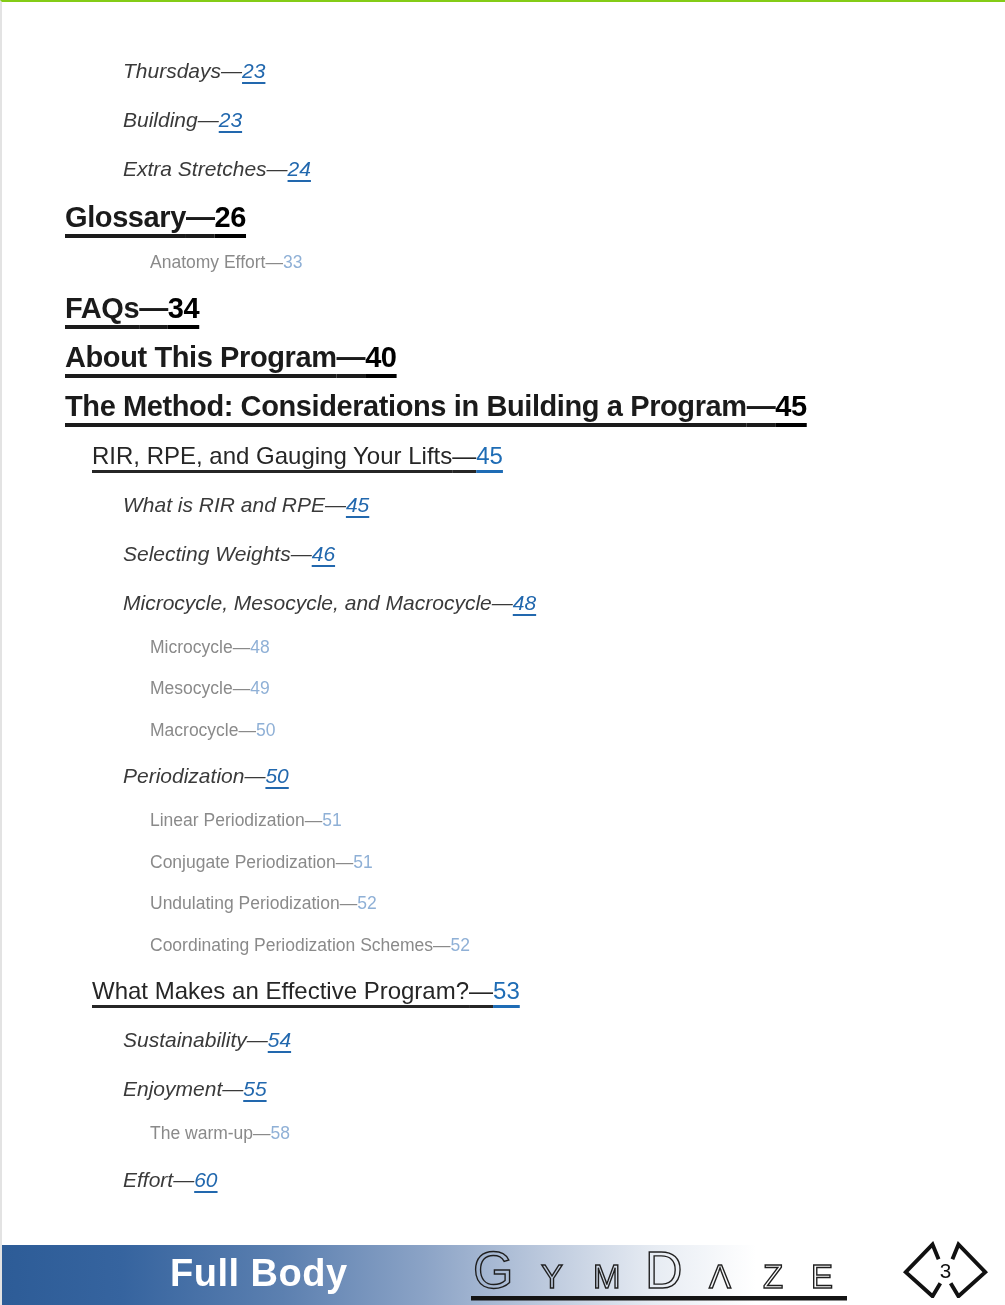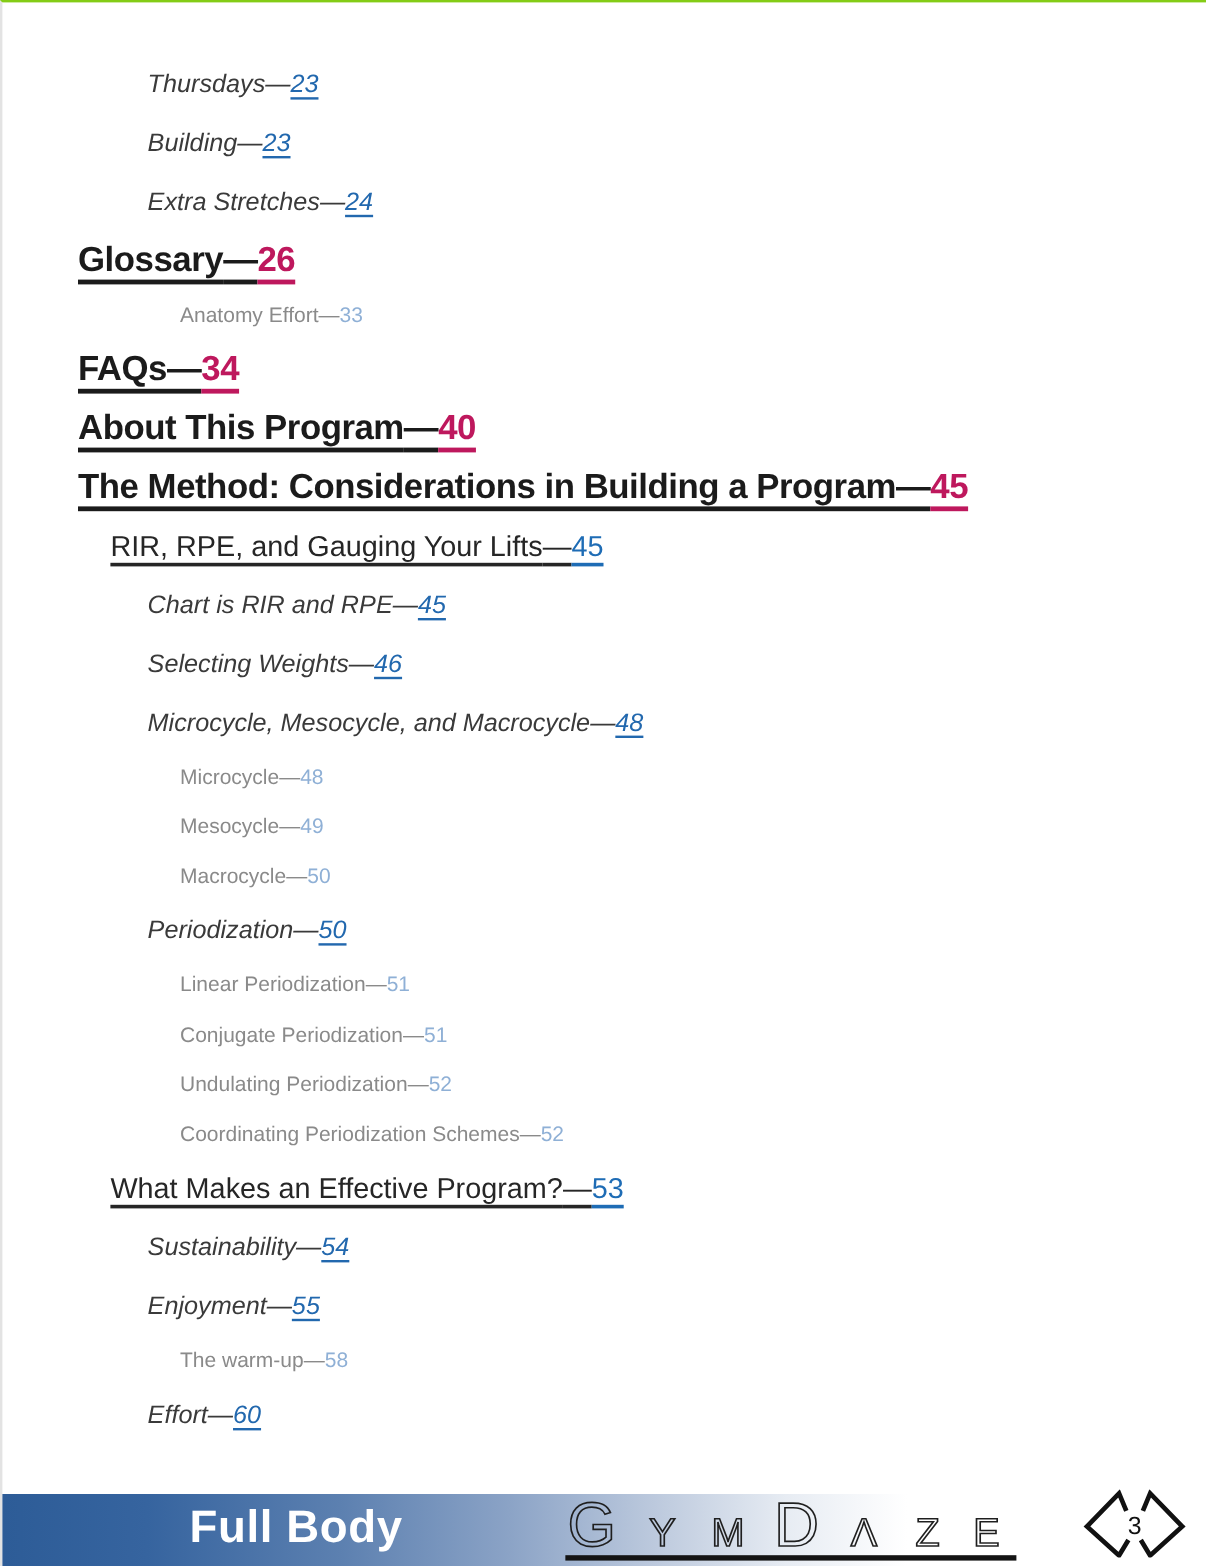--- a/index.html
+++ b/index.html
@@ -14,40 +14,40 @@
   }
   
   .toc{padding-top:44px;}
   .row{white-space:nowrap;}
   .row .t{cursor:default;}
   .row .t::after{content:"\2014";}
   .row .p{cursor:pointer;}
 
   .lvl1{margin-left:63px;font-size:29px;font-weight:700;line-height:49px;color:#1b1b1b;letter-spacing:-0.4px;}
   .lvl1 .t{text-decoration:underline;text-decoration-thickness:4px;text-underline-offset:7px;}
-  .lvl1 .p{color:#be185d;text-decoration:underline;text-decoration-thickness:4px;text-underline-offset:7px;}
+  .lvl1 .p{color:#000000;text-decoration:underline;text-decoration-thickness:4px;text-underline-offset:7px;}
 
   .lvl2{margin-left:90px;font-size:24px;font-weight:400;line-height:49px;color:#262626;}
   .lvl2 .t{text-decoration:underline;text-decoration-thickness:2.5px;text-underline-offset:6px;}
   .lvl2 .p{color:#1e6cb5;text-decoration:underline;text-decoration-thickness:2.5px;text-underline-offset:6px;}
 
   .lvl3{margin-left:121px;font-size:21px;font-style:italic;line-height:49px;color:#3a3a3a;}
   .lvl3 .p{color:#2268ae;text-decoration:underline;text-decoration-thickness:2px;text-underline-offset:4px;}
 
   .lvl4{margin-left:148px;font-size:17.5px;line-height:41.5px;color:#8a8a8a;}
   .lvl4 .p{color:#8fb0d6;text-decoration-thickness:1.5px;text-underline-offset:3px;}
 
   
   .footer{position:absolute;left:0;bottom:0;width:1005px;height:60px;}
   .footer-bar{
     position:absolute;left:0;bottom:0;width:100%;height:100%;
     background:linear-gradient(90deg,#2d5c97 0%,#36649f 12%,#5c80b0 28%,#8ba3c6 42%,#bcc9dd 54%,#e7ecf3 65%,#ffffff 75%);
   }
   .program{
-    position:absolute;left:156px;top:7px;
+    position:absolute;left:168px;top:7px;
     font-size:38px;font-weight:700;color:#ffffff;letter-spacing:0.5px;
   }
   .logo-svg{position:absolute;left:469px;bottom:2px;}
   .logo-svg text{font-family:"Liberation Sans","DejaVu Sans",sans-serif;}
   .diamond-svg{position:absolute;right:14px;bottom:7px;}
   .diamond-svg text{font-family:"Liberation Sans","DejaVu Sans",sans-serif;font-size:24px;fill:#111;}
 </style>
 </head>
 <body>
 
@@ -61,21 +61,21 @@
 
     <div class="row lvl1"><span class="t">Glossary</span><a class="p">26</a></div>
     <div class="row lvl4"><span class="t">Anatomy Effort</span><a class="p">33</a></div>
 
     <div class="row lvl1"><span class="t">FAQs</span><a class="p">34</a></div>
     <div class="row lvl1"><span class="t">About This Program</span><a class="p">40</a></div>
     <div class="row lvl1"><span class="t">The Method: Considerations in Building a Program</span><a class="p">45</a></div>
 
     <div class="row lvl2"><span class="t">RIR, RPE, and Gauging Your Lifts</span><a class="p">45</a></div>
 
-    <div class="row lvl3"><span class="t">Chart is RIR and RPE</span><a class="p">45</a></div>
+    <div class="row lvl3"><span class="t">What is RIR and RPE</span><a class="p">45</a></div>
     <div class="row lvl3"><span class="t">Selecting Weights</span><a class="p">46</a></div>
     <div class="row lvl3"><span class="t">Microcycle, Mesocycle, and Macrocycle</span><a class="p">48</a></div>
 
     <div class="row lvl4"><span class="t">Microcycle</span><a class="p">48</a></div>
     <div class="row lvl4"><span class="t">Mesocycle</span><a class="p">49</a></div>
     <div class="row lvl4"><span class="t">Macrocycle</span><a class="p">50</a></div>
 
     <div class="row lvl3"><span class="t">Periodization</span><a class="p">50</a></div>
 
     <div class="row lvl4"><span class="t">Linear Periodization</span><a class="p">51</a></div>

